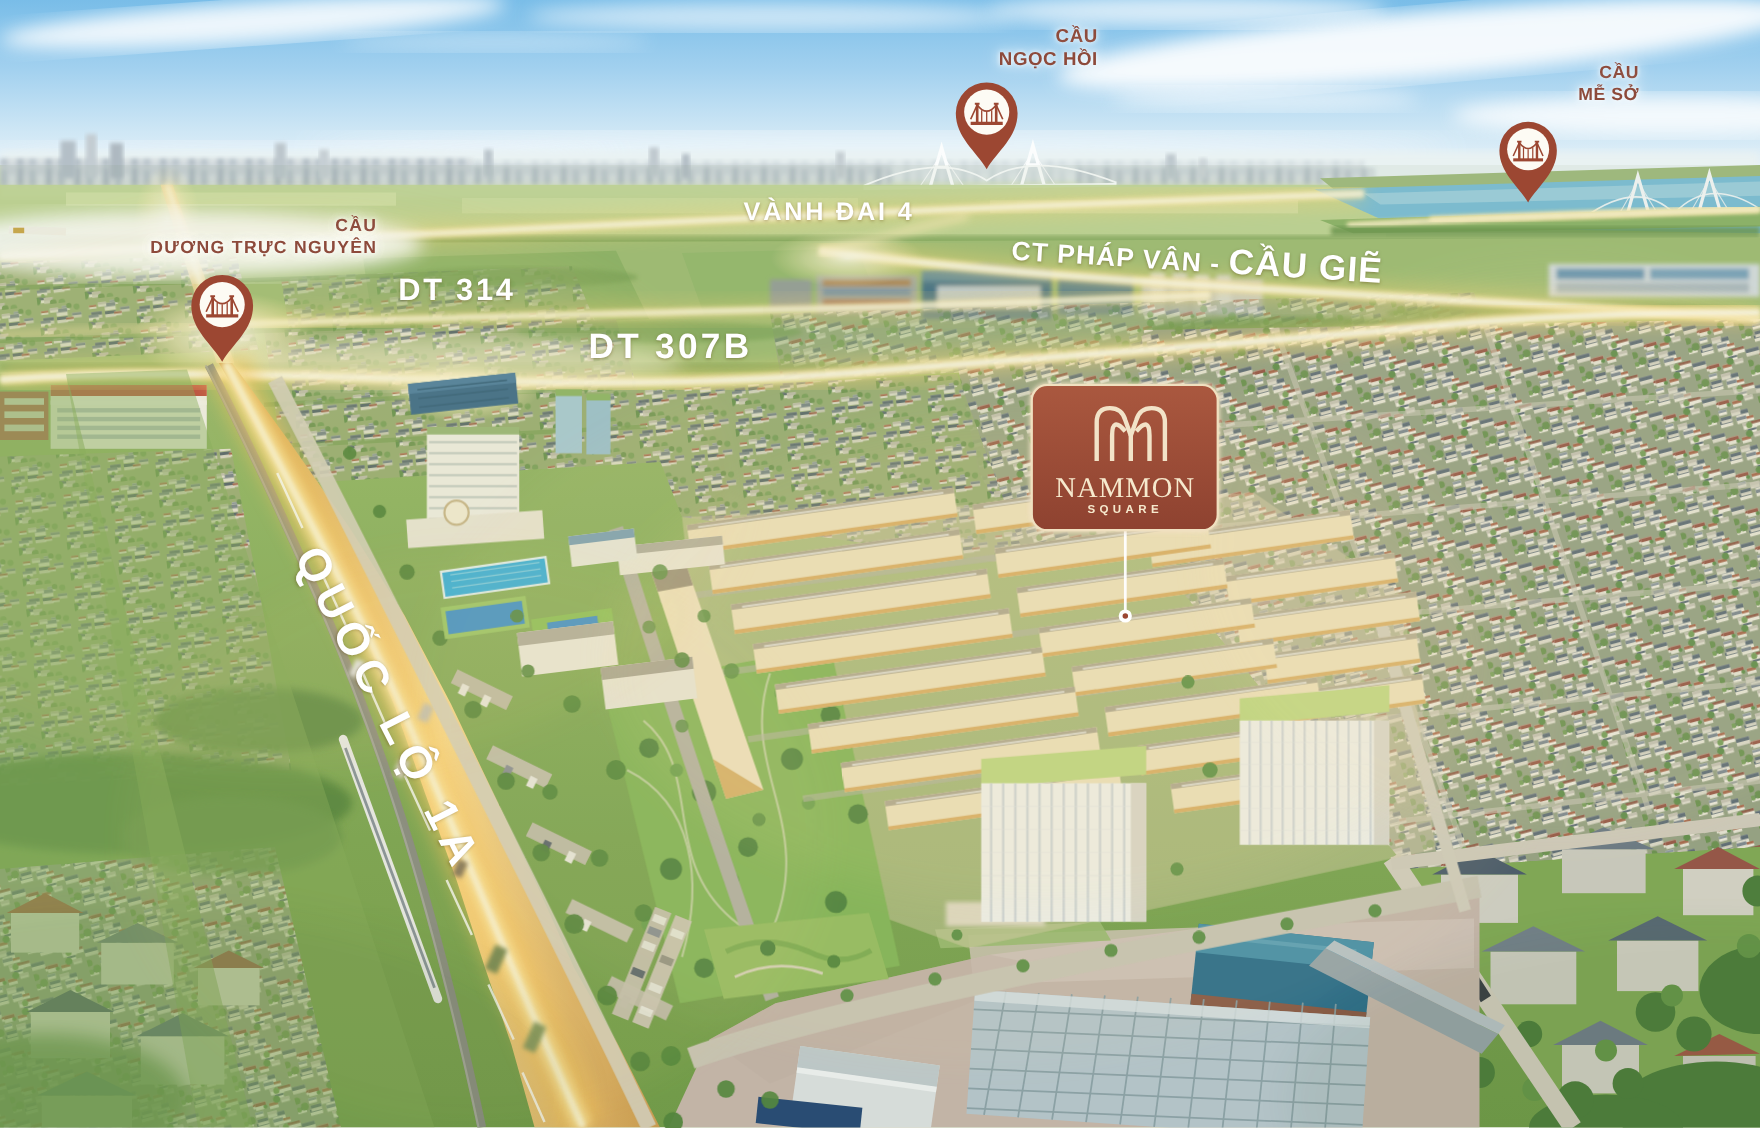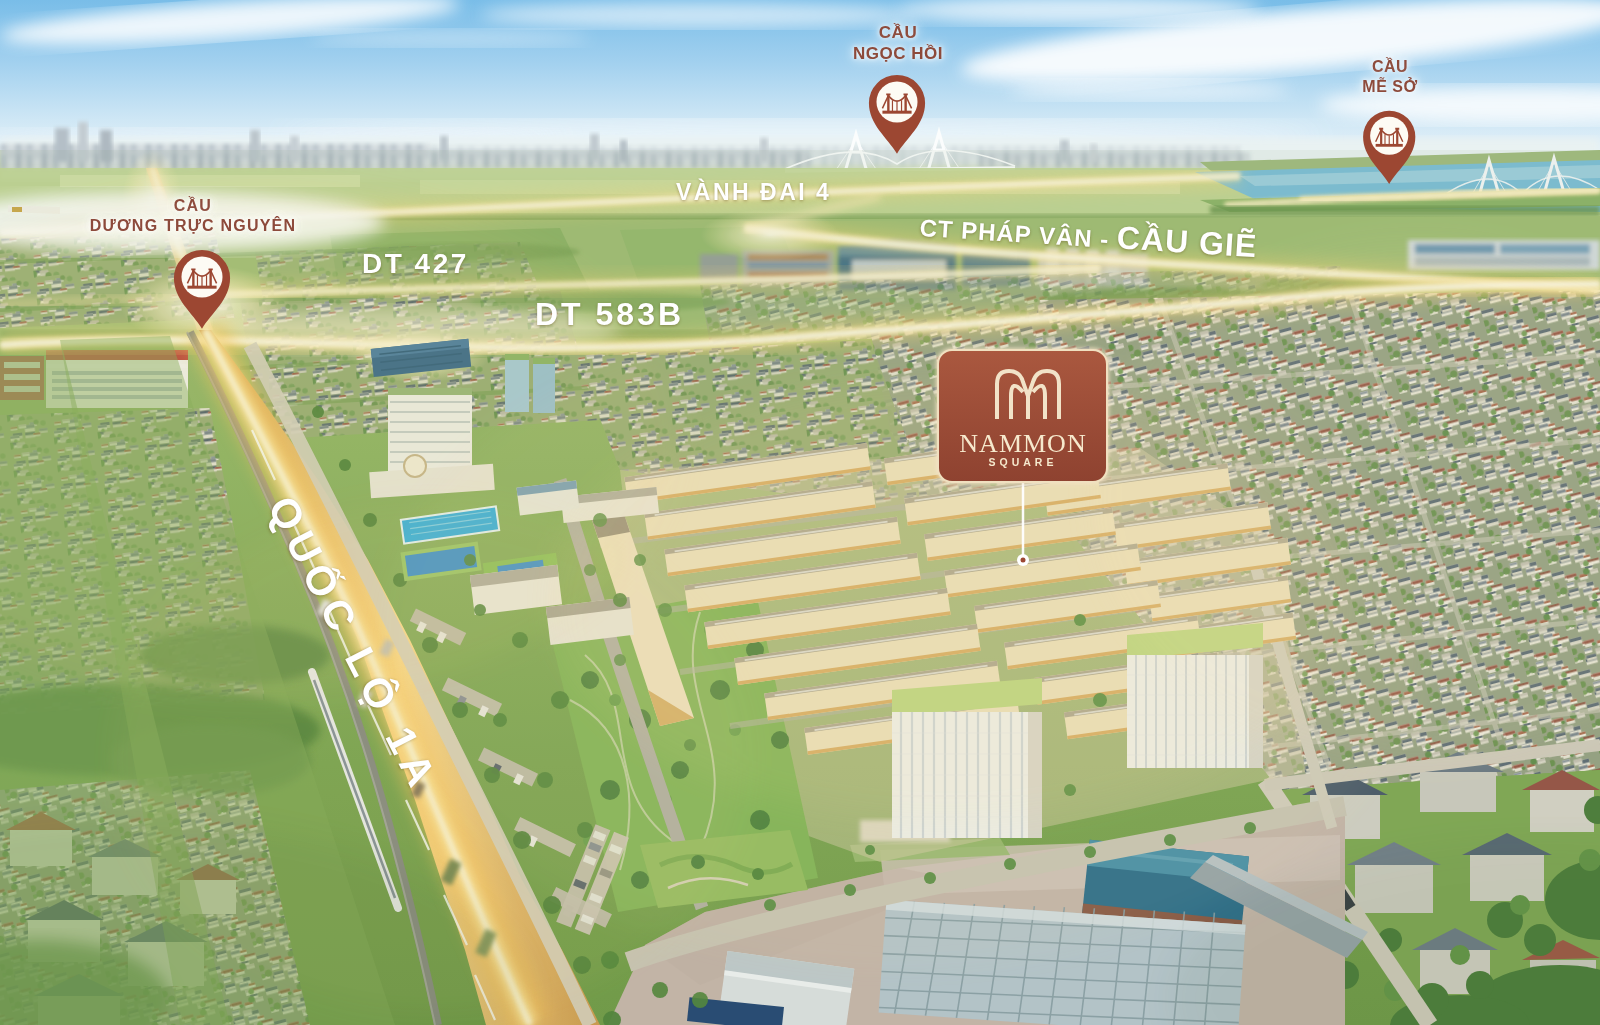--- a/index.html
+++ b/index.html
@@ -1,19 +1,19 @@
 <!DOCTYPE html>
 <html><head><meta charset="utf-8">
 <style>
 html,body{margin:0;padding:0;background:#fff;}
 #stage{position:relative;width:1600px;height:1025px;overflow:hidden;font-family:"Liberation Sans",sans-serif;}
 #scene{position:absolute;left:0;top:0;}
 .lbl{position:absolute;font-weight:bold;white-space:nowrap;}
 .road{color:#fff;text-shadow:0 1px 3px rgba(90,70,20,.45);}
-.pinlbl{color:#8d4a3b;text-align:center;line-height:1.25;letter-spacing:.5px;text-shadow:0 0 10px rgba(255,255,255,.95),0 0 18px rgba(255,255,255,.8),0 0 4px rgba(255,255,255,.9);}
+.pinlbl{color:#8d4a3b;text-align:right;line-height:1.25;letter-spacing:.5px;text-shadow:0 0 10px rgba(255,255,255,.95),0 0 18px rgba(255,255,255,.8),0 0 4px rgba(255,255,255,.9);}
 </style></head><body>
 <div id="stage">
 <svg id="scene" width="1600" height="1025" viewBox="0 0 1600 1025" xmlns="http://www.w3.org/2000/svg">
 <defs>
 <linearGradient id="sky" x1="0" y1="0" x2="0" y2="1">
  <stop offset="0" stop-color="#79bde8"></stop>
  <stop offset="0.4" stop-color="#a3d1ef"></stop>
  <stop offset="0.75" stop-color="#cfe7f5"></stop>
  <stop offset="1" stop-color="#ebf4fa"></stop>
 </linearGradient>
@@ -920,19 +920,19 @@
   <path d="M1011,419 V396 Q1011,378 1023,392"></path>
   <path d="M1045,419 V396 Q1045,378 1033,392"></path>
  </g>
  <text x="1023" y="452" font-family="Liberation Serif, serif" font-size="26" letter-spacing="1" fill="#f6e9cd" text-anchor="middle">NAMMON</text>
  <text x="1023" y="466" font-family="Liberation Sans, sans-serif" font-size="10.5" font-weight="bold" letter-spacing="4" fill="#f6e9cd" text-anchor="middle">SQUARE</text>
 </g>
 </svg>
 
 <div class="lbl road" style="left:676px;top:179px;font-size:23px;letter-spacing:2.5px;">VÀNH ĐAI 4</div>
 <div class="lbl road" style="left:921px;top:207px;font-size:24px;letter-spacing:1px;transform:rotate(3.6deg);transform-origin:left top;">CT PHÁP VÂN - <span style="font-size:32px;">CẦU GIẼ</span></div>
-<div class="lbl road" style="left:362px;top:248px;font-size:28px;letter-spacing:2.5px;">DT 427</div>
-<div class="lbl road" style="left:535px;top:296px;font-size:32px;letter-spacing:3px;">DT 583B</div>
+<div class="lbl road" style="left:362px;top:248px;font-size:28px;letter-spacing:2.5px;">DT 314</div>
+<div class="lbl road" style="left:535px;top:296px;font-size:32px;letter-spacing:3px;">DT 307B</div>
 <div class="lbl road" style="left:300px;top:489px;font-size:41px;letter-spacing:7px;transform:rotate(63deg);transform-origin:left top;">QUỐC LỘ 1A</div>
 <div class="lbl pinlbl" style="left:798px;top:22px;width:200px;font-size:17px;">CẦU<br>NGỌC HỒI</div>
 <div class="lbl pinlbl" style="left:1290px;top:57px;width:200px;font-size:16px;">CẦU<br>MỄ SỞ</div>
 <div class="lbl pinlbl" style="left:43px;top:196px;width:300px;font-size:16px;letter-spacing:1.2px;">CẦU<br>DƯƠNG TRỰC NGUYÊN</div>
 </div>
 
 </body></html>

